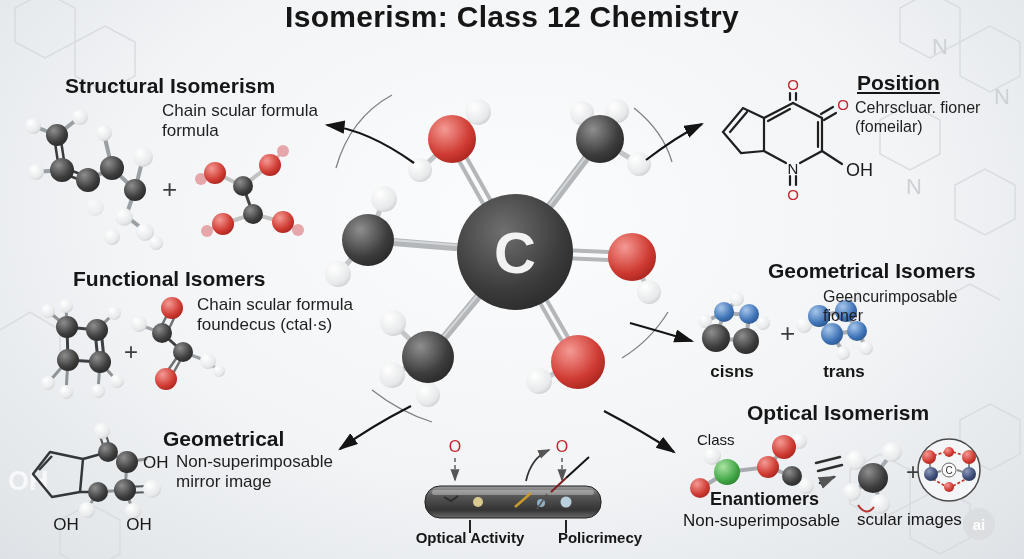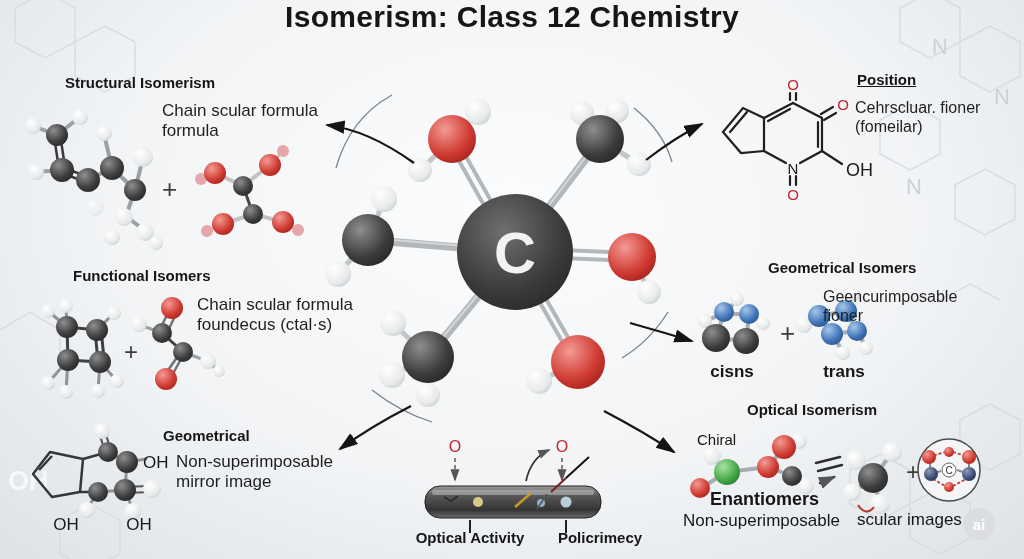--- a/index.html
+++ b/index.html
@@ -2,21 +2,21 @@
 <html><head>
 <meta charset="utf-8">
 <style>
   html,body{margin:0;padding:0;background:#ccc;}
   .stage{position:relative;width:1024px;height:559px;overflow:hidden;
          font-family:"Liberation Sans",sans-serif;
          background:radial-gradient(ellipse at 50% 38%, #fbfcfd 0%, #f2f4f6 55%, #dee2e6 100%);}
   .art{position:absolute;left:0;top:0;width:1024px;height:559px;}
   .txt{position:absolute;color:#161616;white-space:nowrap;}
   .h1{font-size:30px;font-weight:bold;letter-spacing:.3px;}
-  .h2{font-size:15px;font-weight:bold;}
+  .h2{font-size:21px;font-weight:bold;}
   .desc{font-size:17px;line-height:1.18;color:#1f1f1f;}
   .desc.sm{font-size:16px;}
   .lbl{font-size:17px;font-weight:bold;text-align:center;}
   .cap{font-size:15px;font-weight:bold;text-align:center;}
   .chiral{font-size:15px;}
   .enant{font-size:18px;font-weight:bold;}
   .plain{font-size:17px;}
   svg text{font-family:"Liberation Sans",sans-serif;}
 </style>
 </head>
@@ -497,21 +497,21 @@
 
   <div class="txt h2" style="left:768px;top:259px;">Geometrical Isomers</div>
   <div class="txt desc sm" style="left:823px;top:288px;">
     <div>Geencurimposable</div>
     <div>fioner</div>
   </div>
   <div class="txt lbl" style="left:700px;width:64px;top:362px;">cisns</div>
   <div class="txt lbl" style="left:816px;width:56px;top:362px;">trans</div>
 
   <div class="txt h2" style="left:747px;top:401px;">Optical Isomerism</div>
-  <div class="txt chiral" style="left:697px;top:431px;">Chiral</div>
+  <div class="txt chiral" style="left:697px;top:431px;">Class</div>
   <div class="txt enant" style="left:710px;top:489px;">Enantiomers</div>
   <div class="txt plain" style="left:683px;top:511px;">Non-superimposable</div>
   <div class="txt plain" style="left:857px;top:510px;">scular images</div>
 
   <div class="txt cap" style="left:402px;width:136px;top:529px;">Optical Activity</div>
   <div class="txt cap" style="left:547px;width:106px;top:529px;">Policrimecy</div>
 
 </div>
 
 </body></html>

